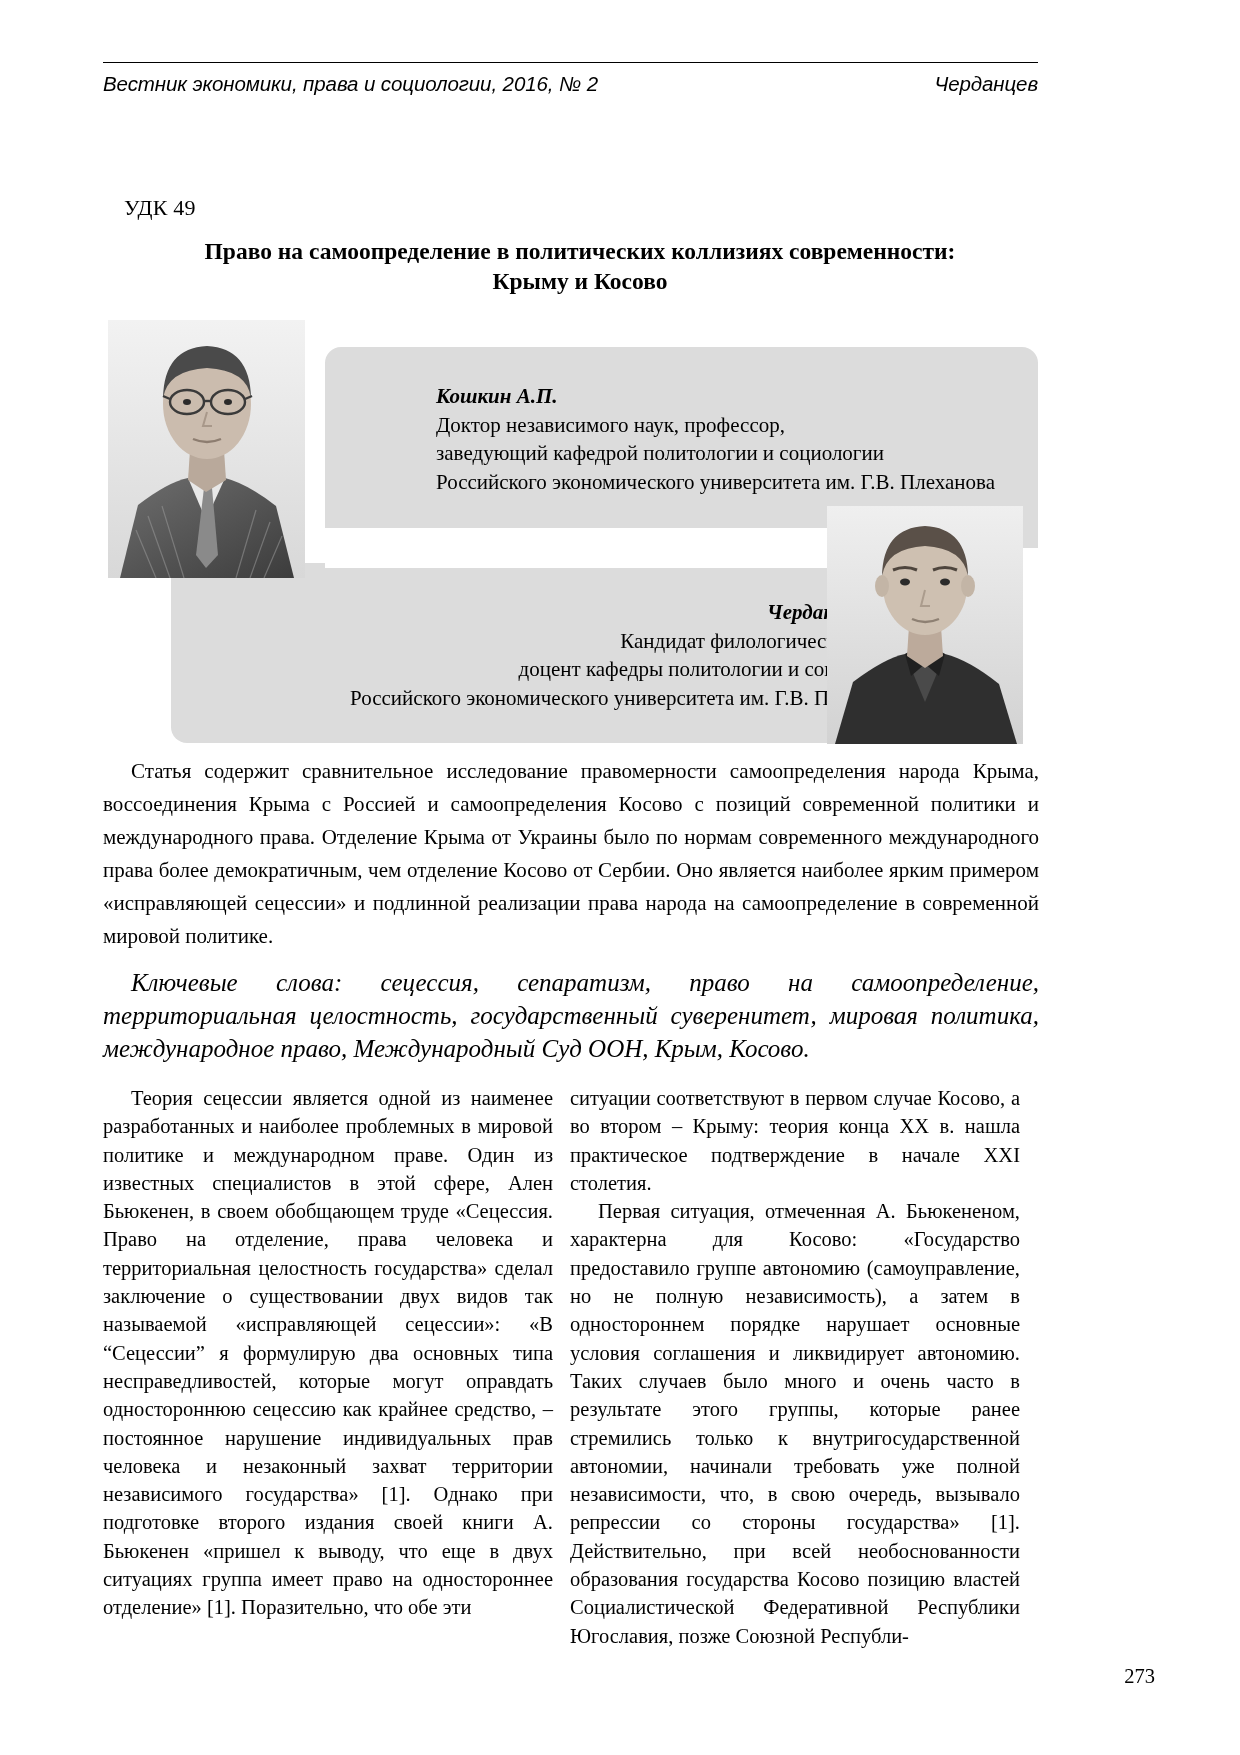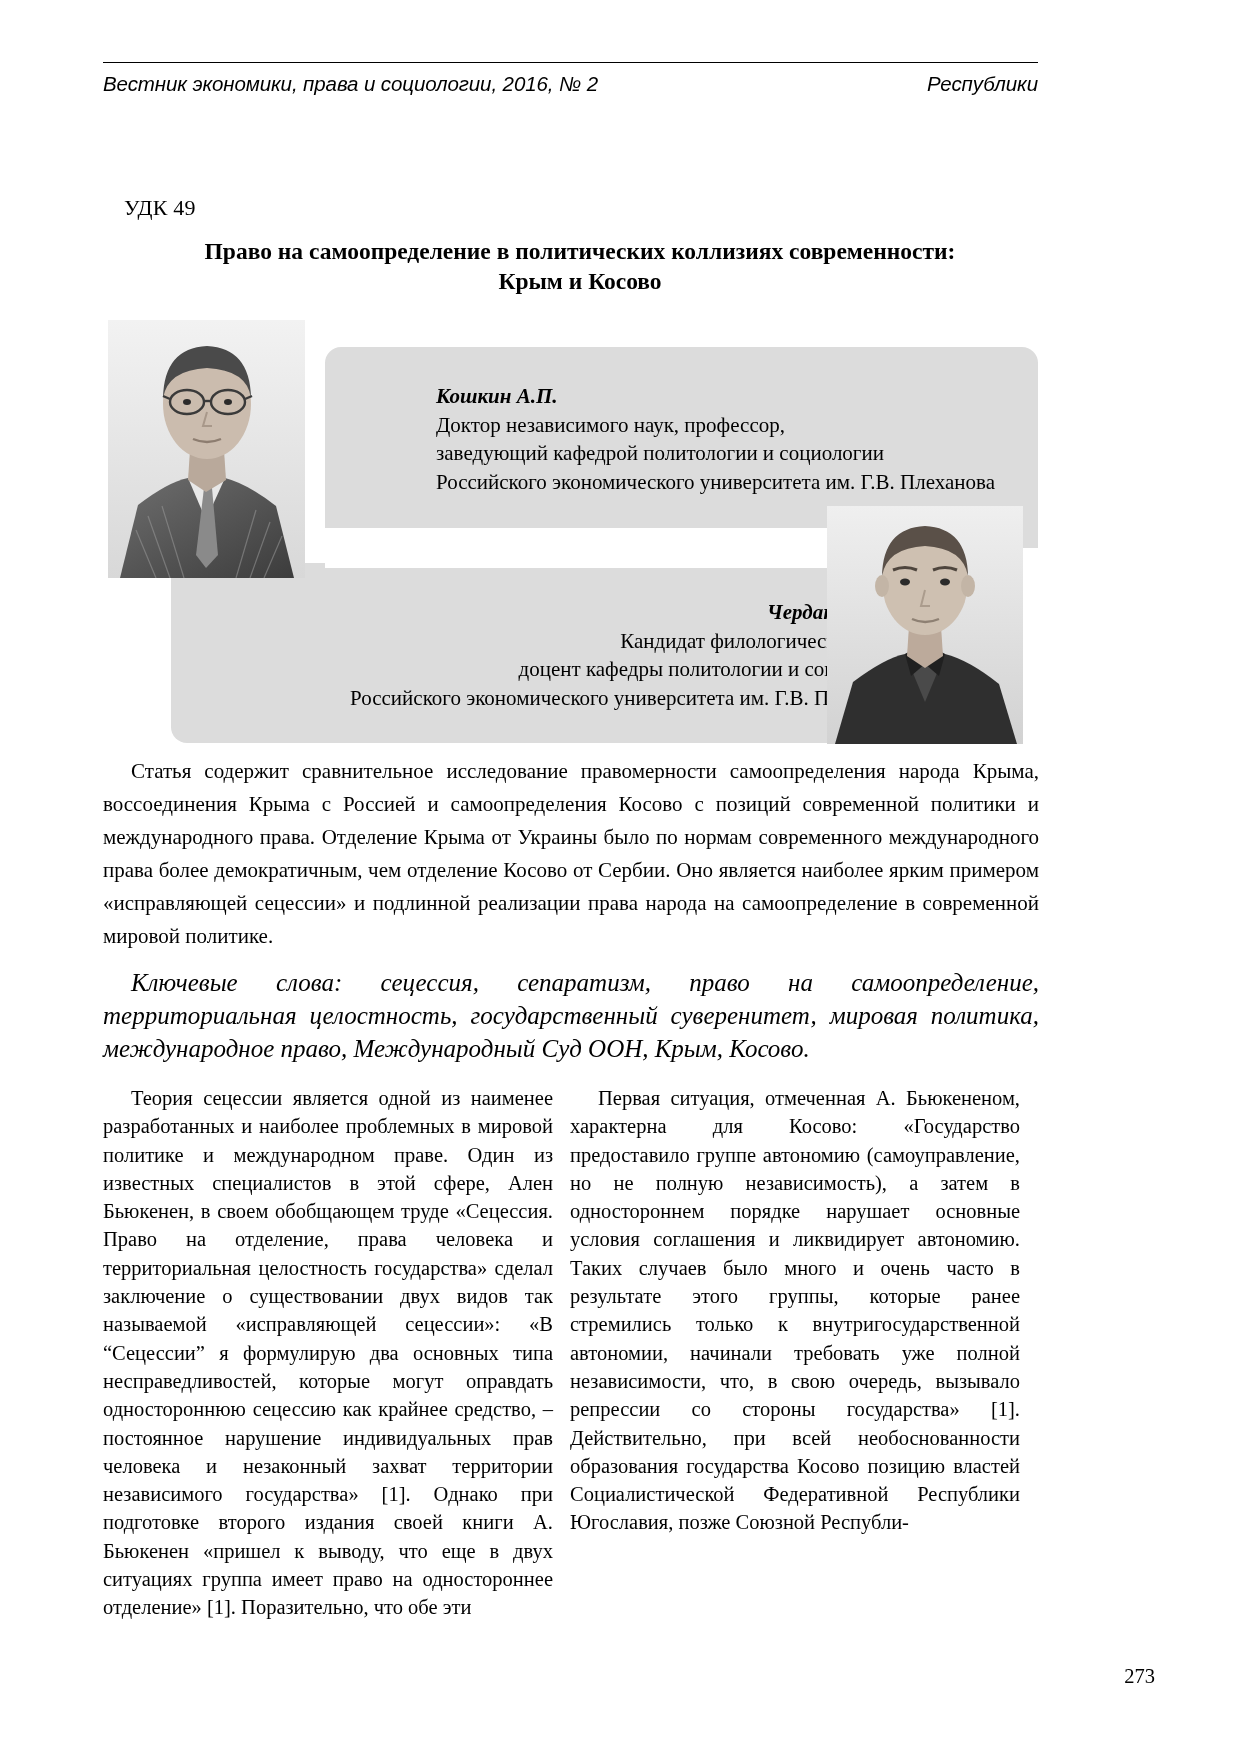--- a/index.html
+++ b/index.html
@@ -218,29 +218,29 @@
 </style>
 </head>
 <body>
 
 <div class="page">
 
   <div class="runhead">
     <div class="runhead-rule"></div>
     <div class="runhead-row">
       <span>Вестник экономики, права и социологии, 2016, № 2</span>
-      <span class="runhead-right">Республики</span>
+      <span class="runhead-right">Черданцев</span>
     </div>
   </div>
 
   <div class="udc">УДК 49</div>
 
   <div class="title">
     <div>Право на самоопределение в политических коллизиях современности:</div>
-    <div>Крым и Косово</div>
+    <div>Крыму и Косово</div>
   </div>
 
   <div class="cards">
 
     <div class="card1-bg"></div>
     <div class="card1-bg2"></div>
 
     <div class="card2-bg-top"></div>
     <div class="card2-bg"></div>
 
@@ -352,19 +352,20 @@
 
   <div class="abstract">Статья содержит сравнительное исследование правомерности самоопределения народа Крыма, воссоединения Крыма с Россией и самоопределения Косово с позиций современной политики и международного права. Отделение Крыма от Украины было по нормам современного международного права более демократичным, чем отделение Косово от Сербии. Оно является наиболее ярким примером «исправляющей сецессии» и подлинной реализации права народа на самоопределение в современной мировой политике.</div>
 
   <div class="keywords">Ключевые слова: сецессия, сепаратизм, право на самоопределение, территориальная целостность, государственный суверенитет, мировая политика, международное право, Международный Суд ООН, Крым, Косово.</div>
 
   <div class="body-cols">
     <div class="col">
       <p>Теория сецессии является одной из наименее разработанных и наиболее проблемных в мировой политике и международном праве. Один из известных специалистов в этой сфере, Ален Бьюкенен, в своем обобщающем труде «Сецессия. Право на отделение, права человека и территориальная целостность государства» сделал заключение о существовании двух видов так называемой «исправляющей сецессии»: «В “Сецессии” я формулирую два основных типа несправедливостей, которые могут оправдать одностороннюю сецессию как крайнее средство, – постоянное нарушение индивидуальных прав человека и незаконный захват территории независимого государства» [1]. Однако при подготовке второго издания своей книги А. Бьюкенен «пришел к выводу, что еще в двух ситуациях группа имеет право на одностороннее отделение» [1]. Поразительно, что обе эти</p>
     </div>
     <div class="col">
+      <p class="cont">ситуации соответствуют в первом случае Косово, а во втором – Крыму: теория конца XX в. нашла практическое подтверждение в начале XXI столетия.</p>
       <p>Первая ситуация, отмеченная А. Бьюкененом, характерна для Косово: «Государство предоставило группе автономию (самоуправление, но не полную независимость), а затем в одностороннем порядке нарушает основные условия соглашения и ликвидирует автономию. Таких случаев было много и очень часто в результате этого группы, которые ранее стремились только к внутригосударственной автономии, начинали требовать уже полной независимости, что, в свою очередь, вызывало репрессии со стороны государства» [1]. Действительно, при всей необоснованности образования государства Косово позицию властей Социалистической Федеративной Республики Югославия, позже Союзной Республи-</p>
     </div>
   </div>
 
   <div class="pageno">273</div>
 
 </div>
 
 </body></html>

